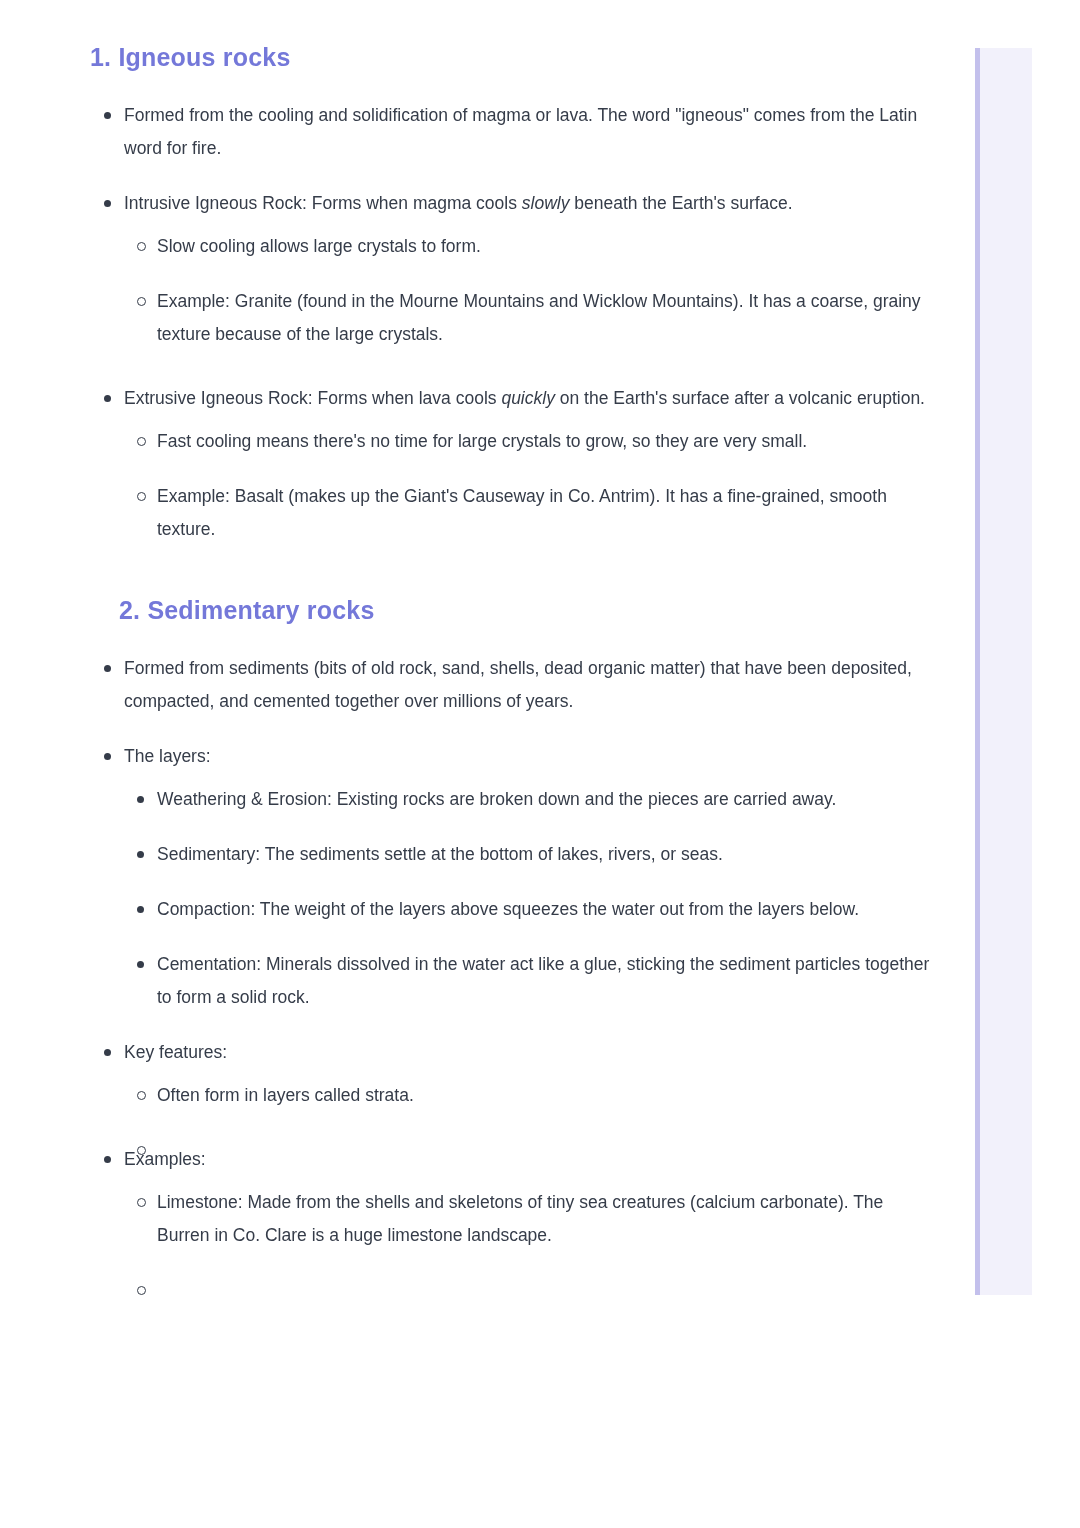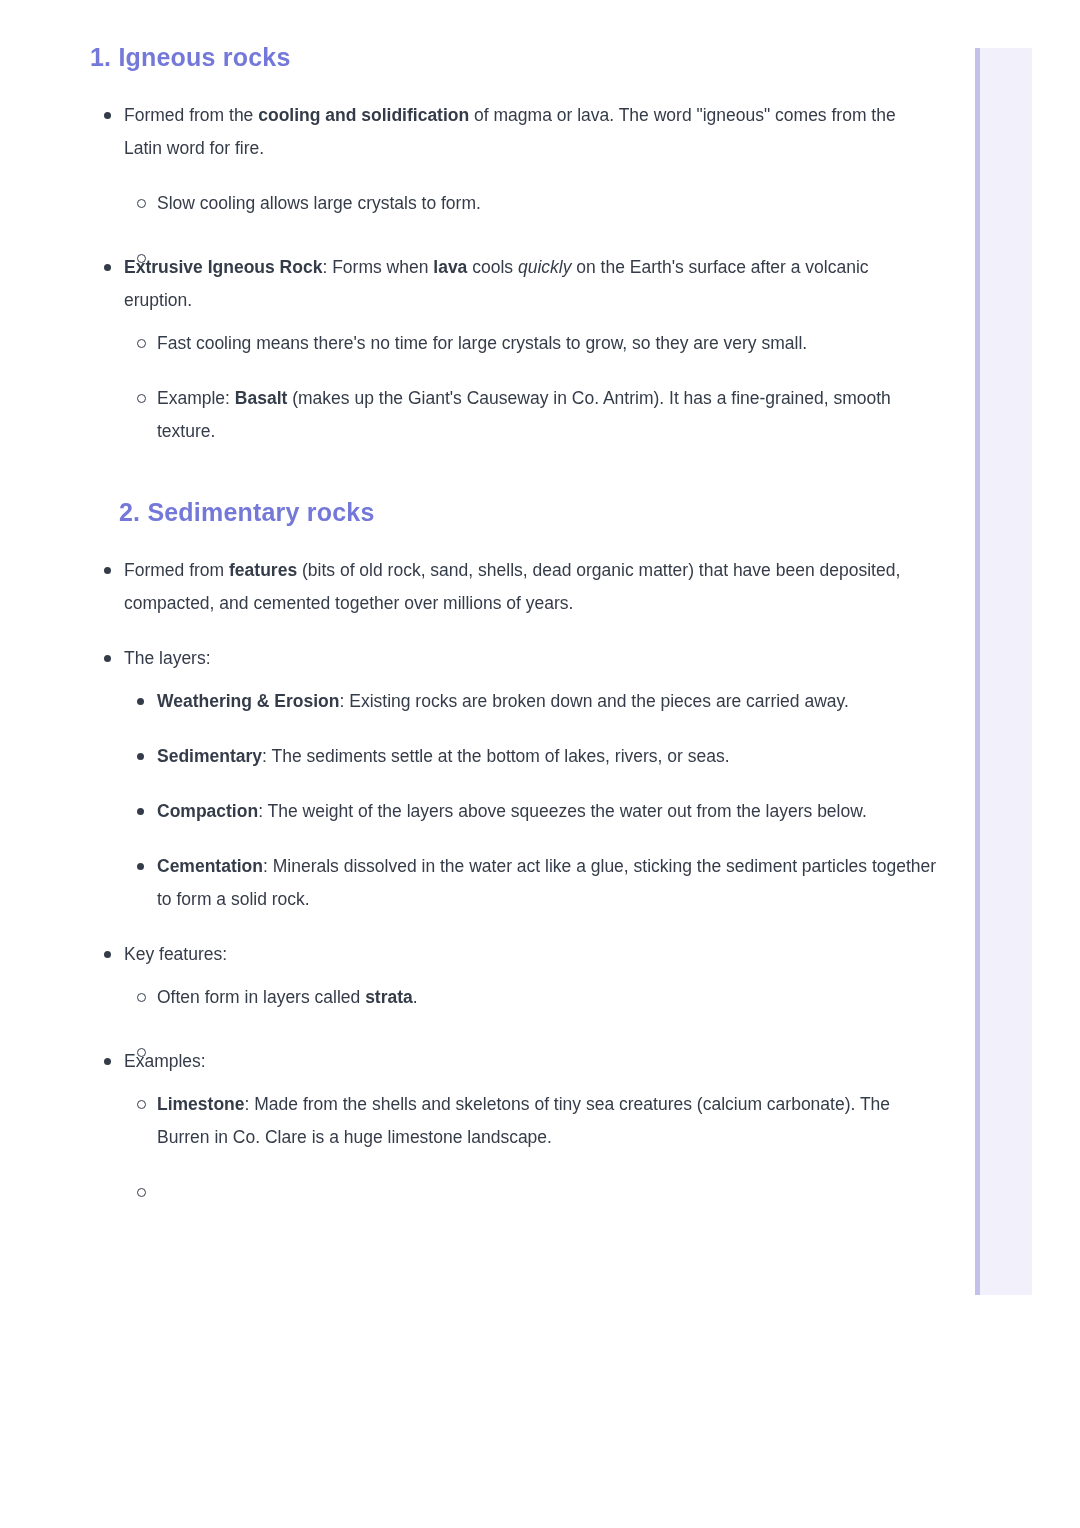--- a/index.html
+++ b/index.html
@@ -45,21 +45,21 @@
     border-radius: 50%;
     background: #353c49;
   }
   .marker.circle {
     top: 12px;
     width: 9px; height: 9px;
     border-radius: 50%;
     border: 1.8px solid #353c49;
     background: transparent;
   }
-  .item b { font-weight: 700; }
+  .item b { font-weight: 400; }
   .item i { font-style: italic; }
   .side-strip {
     position: absolute;
     top: 48px;
     right: 48px;
     width: 57px;
     height: 1430px;
     background: rgba(124, 120, 216, 0.10);
     border-left: 5px solid rgba(124, 120, 216, 0.40);
     box-sizing: border-box;
@@ -80,31 +80,32 @@
 </style>
 </head>
 <body>
 
 <div class="page">
   <main class="content" id="doc-root">
       <section class="section">
         <h2 class="section-heading">1. Igneous rocks</h2>
         <div class="items">
           <div class="item l1"><span class="marker disc"></span><span class="text"><span>Formed from the </span><b>cooling and solidification</b><span> of magma or lava. The word "igneous" comes from the Latin word for fire.</span></span></div>
+          <div class="item l1 tight"><span class="marker disc"></span><span class="text"><b>Intrusive Igneous Rock</b><span>: Forms when </span><b>magma</b><span> cools </span><i>slowly</i><span> beneath the Earth's surface.</span></span></div>
           <div class="item l2"><span class="marker circle"></span><span class="text"><span>Slow cooling allows large crystals to form.</span></span></div>
-          <div class="item l2 group-end"><span class="marker circle"></span></div>
+          <div class="item l2 group-end"><span class="marker circle"></span><span class="text"><span>Example: </span><b>Granite</b><span> (found in the Mourne Mountains and Wicklow Mountains). It has a coarse, grainy texture because of the large crystals.</span></span></div>
           <div class="item l1 tight"><span class="marker disc"></span><span class="text"><b>Extrusive Igneous Rock</b><span>: Forms when </span><b>lava</b><span> cools </span><i>quickly</i><span> on the Earth's surface after a volcanic eruption.</span></span></div>
           <div class="item l2"><span class="marker circle"></span><span class="text"><span>Fast cooling means there's no time for large crystals to grow, so they are very small.</span></span></div>
           <div class="item l2"><span class="marker circle"></span><span class="text"><span>Example: </span><b>Basalt</b><span> (makes up the Giant's Causeway in Co. Antrim). It has a fine-grained, smooth texture.</span></span></div>
         </div>
       </section>
       <section class="section">
         <h2 class="section-heading">2. Sedimentary rocks</h2>
         <div class="items">
-          <div class="item l1"><span class="marker disc"></span><span class="text"><span>Formed from </span><b>features</b><span> (bits of old rock, sand, shells, dead organic matter) that have been deposited, compacted, and cemented together over millions of years.</span></span></div>
+          <div class="item l1"><span class="marker disc"></span><span class="text"><span>Formed from </span><b>sediments</b><span> (bits of old rock, sand, shells, dead organic matter) that have been deposited, compacted, and cemented together over millions of years.</span></span></div>
           <div class="item l1 tight"><span class="marker disc"></span><span class="text"><span>The layers:</span></span></div>
           <div class="item l2"><span class="marker disc"></span><span class="text"><b>Weathering &amp; Erosion</b><span>: Existing rocks are broken down and the pieces are carried away.</span></span></div>
           <div class="item l2"><span class="marker disc"></span><span class="text"><b>Sedimentary</b><span>: The sediments settle at the bottom of lakes, rivers, or seas.</span></span></div>
           <div class="item l2"><span class="marker disc"></span><span class="text"><b>Compaction</b><span>: The weight of the layers above squeezes the water out from the layers below.</span></span></div>
           <div class="item l2"><span class="marker disc"></span><span class="text"><b>Cementation</b><span>: Minerals dissolved in the water act like a glue, sticking the sediment particles together to form a solid rock.</span></span></div>
           <div class="item l1 tight"><span class="marker disc"></span><span class="text"><span>Key features:</span></span></div>
           <div class="item l2"><span class="marker circle"></span><span class="text"><span>Often form in layers called </span><b>strata</b><span>.</span></span></div>
           <div class="item l2 group-end"><span class="marker circle"></span></div>
           <div class="item l1 tight"><span class="marker disc"></span><span class="text"><span>Examples:</span></span></div>
           <div class="item l2"><span class="marker circle"></span><span class="text"><b>Limestone</b><span>: Made from the shells and skeletons of tiny sea creatures (calcium carbonate). The Burren in Co. Clare is a huge limestone landscape.</span></span></div>

